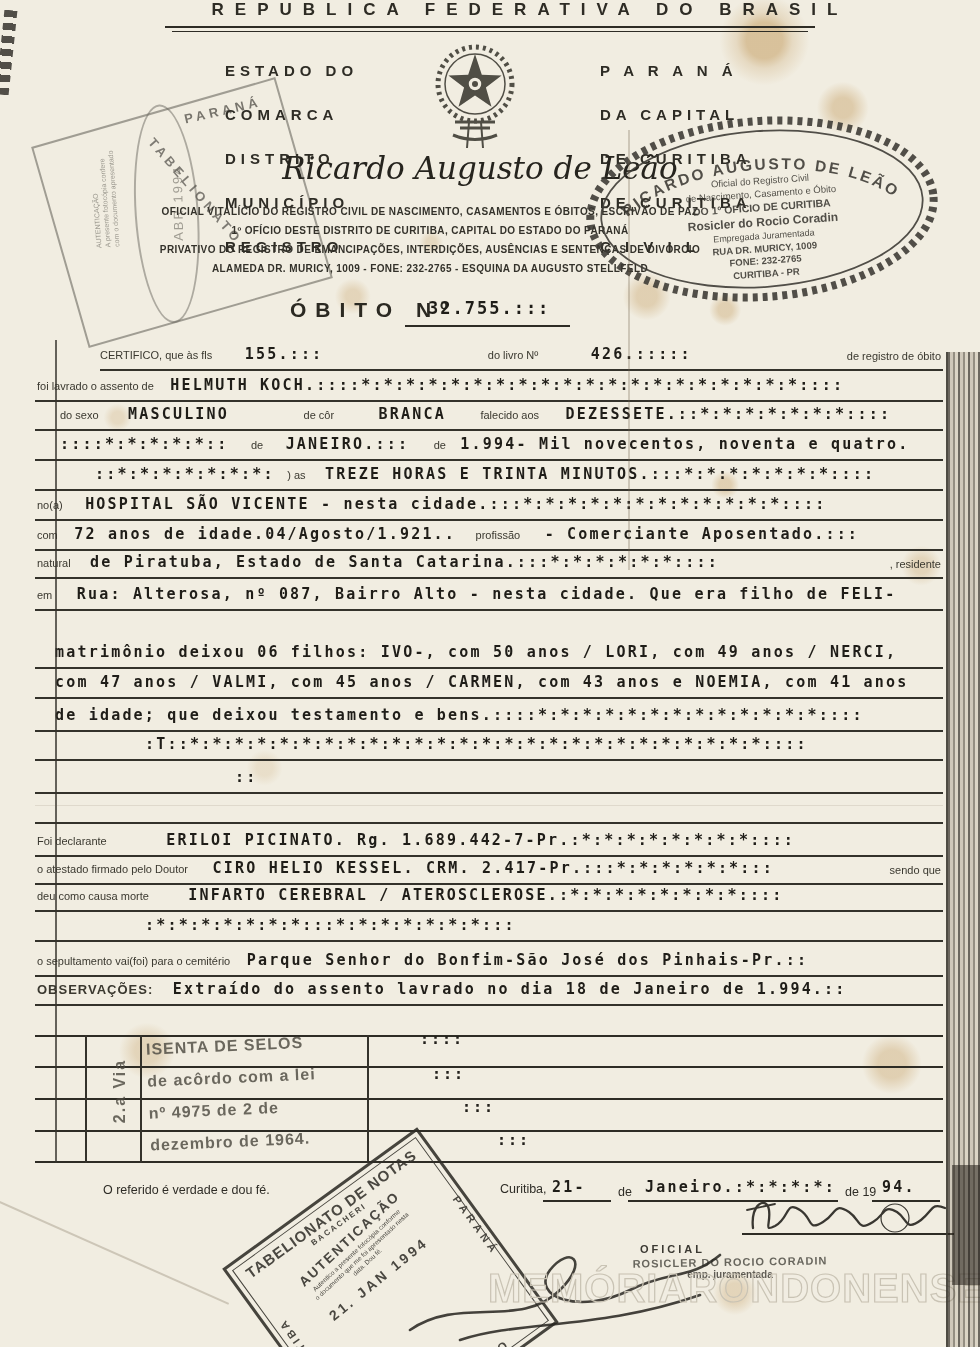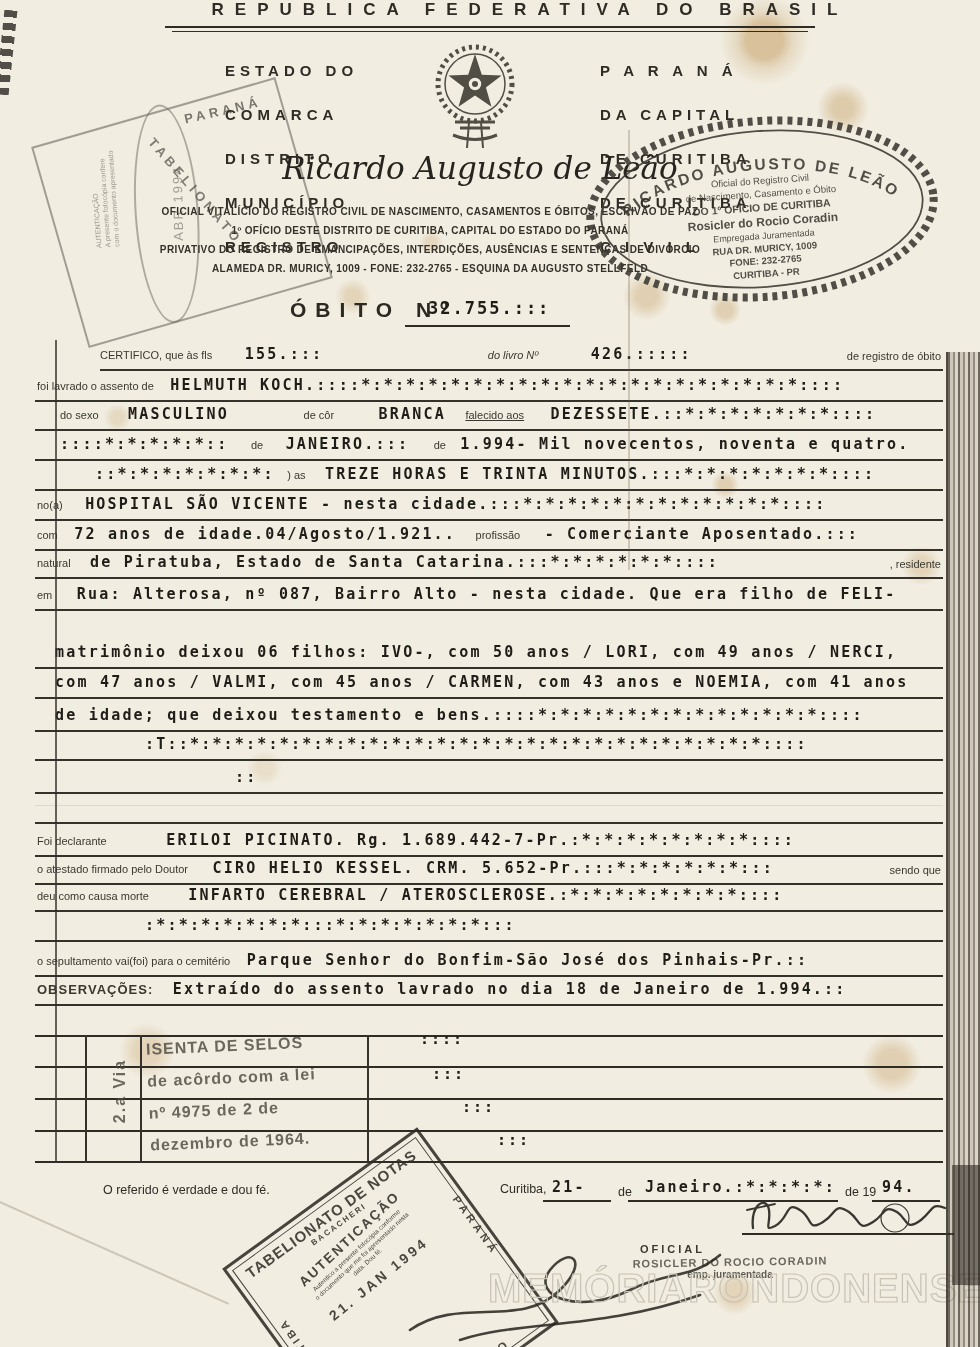--- a/index.html
+++ b/index.html
@@ -159,36 +159,36 @@
     <span class="fs-date">ABR 1994</span>
   </div>
 
   <span class="abs obito-lbl" style="left:290px;top:298px;">ÓBITO  Nº</span>
   <span class="abs obito-num" style="left:428px;top:298px;">32.755.:::</span>
   <div class="rule" style="left:405px;top:325px;width:165px;height:2px;"></div>
 
   <div class="row" style="left:100px;width:843px;top:343px;">
     <span class="lbl">CERTIFICO, que às fls</span>
     <span class="typ" style="margin-left:28px;">155.:::</span>
-    <span class="lbl" style="margin-left:160px;font-style:italic;">do livro Nº</span>
+    <span class="lbl" style="margin-left:160px;">do livro Nº</span>
     <span class="typ" style="margin-left:48px;">426.:::::</span>
     <span class="lbl rt">de registro de óbito</span>
   </div>
 
   <div class="row" style="top:374px;">
     <span class="lbl" style="margin-left:2px;">foi lavrado o assento de</span>
     <span class="typ" style="margin-left:12px;">HELMUTH KOCH.::::*:*:*:*:*:*:*:*:*:*:*:*:*:*:*:*:*:*:*:*::::</span>
   </div>
 
   <div class="row" style="top:403px;">
     <span class="lbl" style="margin-left:25px;">do sexo</span>
     <span class="typ" style="margin-left:25px;">MASCULINO</span>
     <span class="lbl" style="margin-left:70px;">de côr</span>
     <span class="typ" style="margin-left:40px;">BRANCA</span>
-    <span class="lbl" style="margin-left:15px;text-decoration:underline;">falecido aos</span>
+    <span class="lbl" style="margin-left:30px;">falecido aos</span>
     <span class="typ" style="margin-left:22px;">DEZESSETE.::*:*:*:*:*:*:*::::</span>
   </div>
 
   <div class="row" style="top:433px;">
     <span class="typ" style="margin-left:25px;">::::*:*:*:*:*::</span>
     <span class="lbl" style="margin-left:18px;">de</span>
     <span class="typ" style="margin-left:18px;">JANEIRO.:::</span>
     <span class="lbl" style="margin-left:20px;">de</span>
     <span class="typ" style="margin-left:10px;">1.994- Mil novecentos, noventa e quatro.</span>
   </div>
@@ -238,21 +238,21 @@
     <span class="typ" style="margin-left:200px;">::</span>
   </div>
   <div class="row" style="top:796px;"></div>
 
   <div class="row" style="top:829px;">
     <span class="lbl" style="margin-left:2px;">Foi declarante</span>
     <span class="typ" style="margin-left:55px;">ERILOI PICINATO. Rg. 1.689.442-7-Pr.:*:*:*:*:*:*:*:*::::</span>
   </div>
   <div class="row" style="top:857px;">
     <span class="lbl" style="margin-left:2px;">o atestado firmado pelo Doutor</span>
-    <span class="typ" style="margin-left:20px;">CIRO HELIO KESSEL. CRM. 5.652-Pr.:::*:*:*:*:*:*:::</span>
+    <span class="typ" style="margin-left:20px;">CIRO HELIO KESSEL. CRM. 2.417-Pr.:::*:*:*:*:*:*:::</span>
     <span class="lbl rt">sendo que</span>
   </div>
   <div class="row" style="top:884px;">
     <span class="lbl" style="margin-left:2px;">deu como causa morte</span>
     <span class="typ" style="margin-left:35px;">INFARTO CEREBRAL / ATEROSCLEROSE.:*:*:*:*:*:*:*:*::::</span>
   </div>
   <div class="row" style="top:914px;">
     <span class="typ" style="margin-left:110px;">:*:*:*:*:*:*:*:::*:*:*:*:*:*:*:::</span>
   </div>
 

